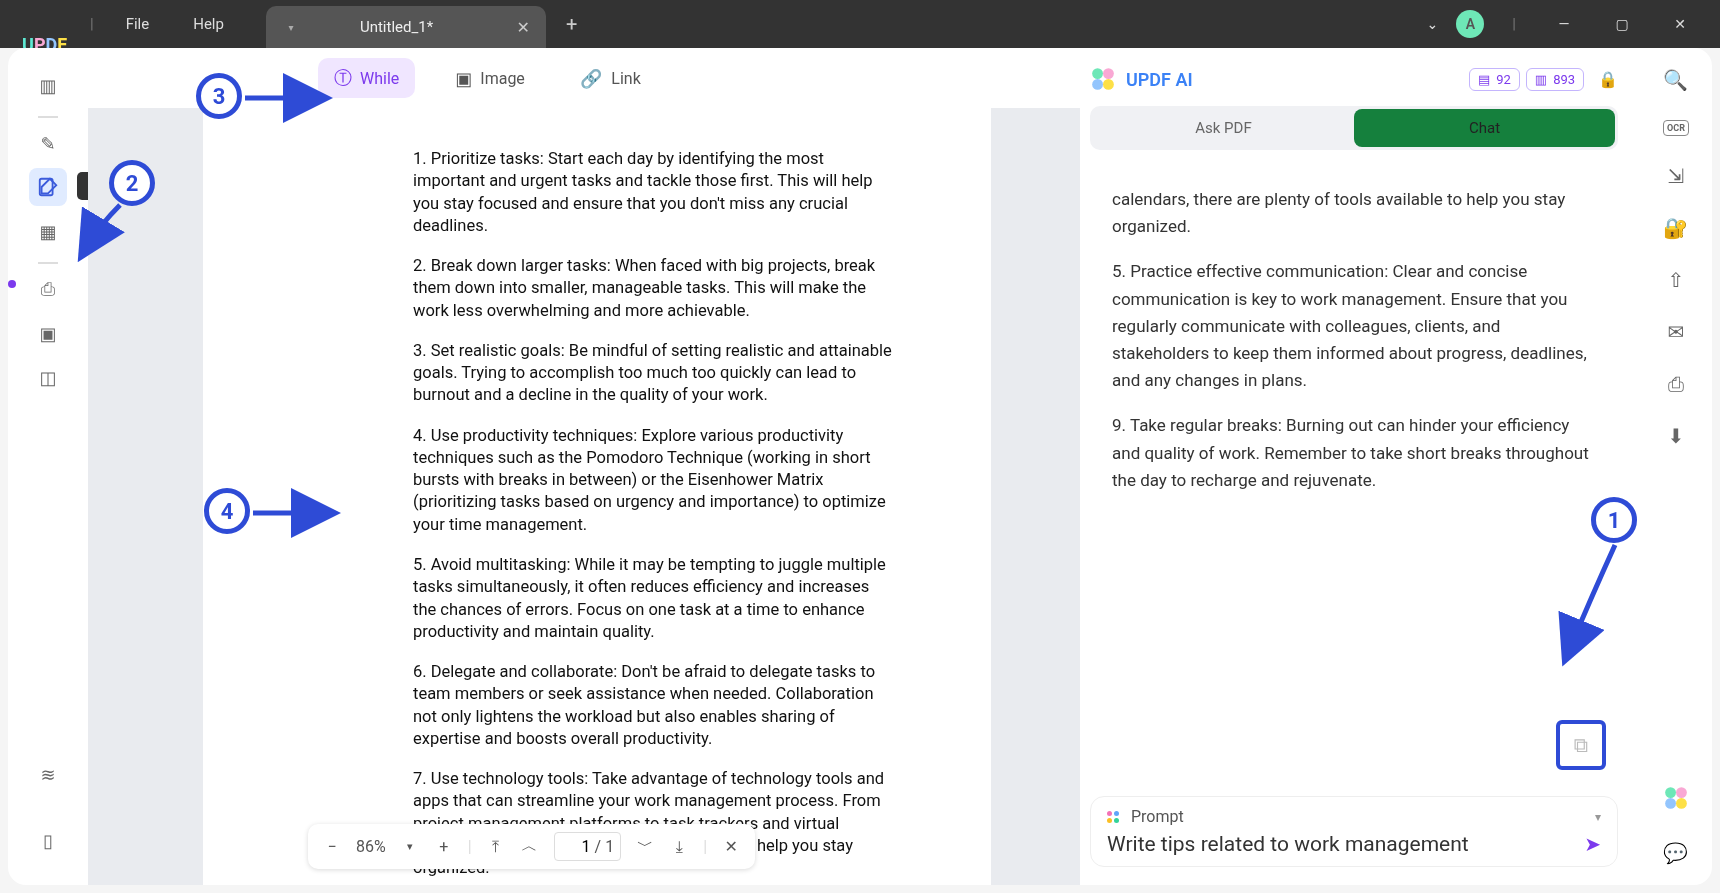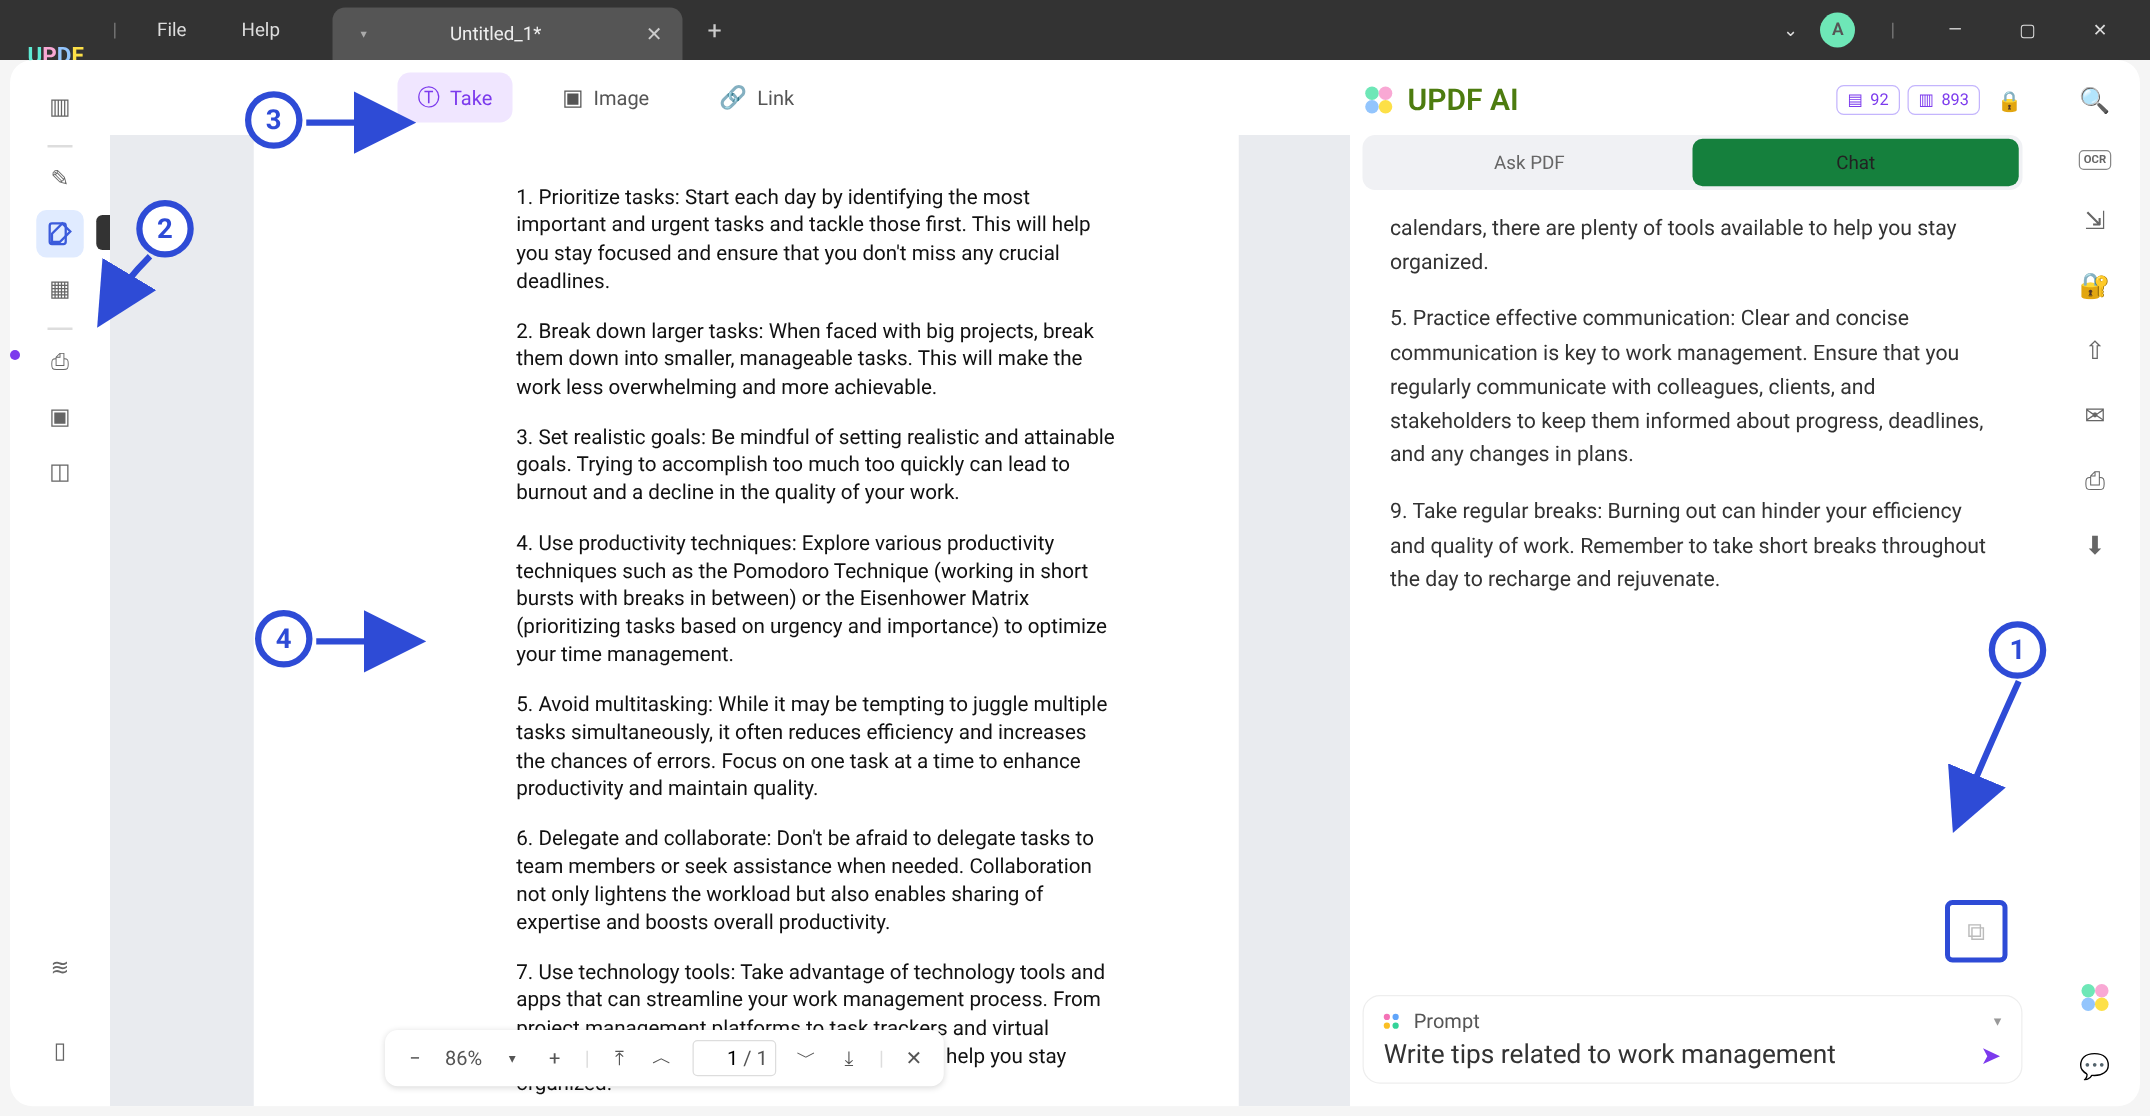--- a/index.html
+++ b/index.html
@@ -47,25 +47,25 @@
 .tt-ico{font-size:18px}
 
 
 .page-area{flex:1;background:#e9ebef;padding:0;position:relative;overflow:hidden}
 .page{background:#fff;width:788px;margin:0 0 0 115px;padding:40px 40px 40px 210px;height:100%;overflow:hidden}
 .page p{font-size:16.5px;line-height:1.35;color:#111;margin-bottom:18px;max-width:480px}
 
 
 .ai-panel{width:560px;display:flex;flex-direction:column;padding:18px 22px 18px 10px}
 .ai-head{display:flex;align-items:center;gap:10px;margin-bottom:14px}
-.ai-title{font-size:24px;font-weight:600;color:#4d7c0f}
+.ai-title{font-size:18px;font-weight:600;color:#3b82f6}
 .badges{margin-left:auto;display:flex;gap:6px;align-items:center}
 .badge{border:1px solid #c4b5fd;border-radius:6px;padding:3px 8px;font-size:13px;color:#7c3aed;display:flex;gap:6px;align-items:center}
 .lock{color:#aaa;font-size:16px;margin-left:8px}
-.ai-tabs{display:flex;background:#f0f1f4;border-radius:10px;padding:3px;margin-bottom:6px}
+.ai-tabs{display:flex;background:#f0f1f4;border-radius:10px;padding:3px;margin-bottom:24px}
 .ai-tab{flex:1;text-align:center;padding:10px;border-radius:8px;font-size:15px;color:#666;cursor:pointer}
 .ai-tab.active{background:#15803d;color:#222}
 .ai-body{flex:1;background:#fff;border-radius:12px;padding:12px 22px;overflow-y:auto;font-size:17px;line-height:1.6;color:#333;position:relative}
 .ai-body p{margin-bottom:18px}
 .copy-btn{position:absolute;right:12px;bottom:12px;width:50px;height:50px;border:4px solid #2e4bd6;background:#fff;display:flex;align-items:center;justify-content:center;border-radius:6px}
 .copy-btn .ci{color:#bbb;font-size:20px}
 
 .prompt-box{margin-top:14px;background:#fff;border:1px solid #eee;border-radius:14px;padding:10px 16px}
 .prompt-head{display:flex;align-items:center;gap:10px;font-size:16px;color:#555;margin-bottom:6px}
 .dots{display:inline-flex;flex-wrap:wrap;width:14px;gap:2px}
@@ -135,21 +135,21 @@
     <div class="ltb-bottom">
       <div class="ico">≋</div>
       <div class="ico">▯</div>
     </div>
   </div>
 
   <div class="center">
     <div class="top-toolbar">
       <div class="tt-btn active">
         <span class="tt-ico">Ⓣ</span>
-        <span>Take</span>
+        <span>While</span>
       </div>
       <div class="tt-btn">
         <span class="tt-ico">▣</span>
         <span>Image</span>
       </div>
       <div class="tt-btn">
         <span class="tt-ico">🔗</span>
         <span>Link</span>
       </div>
     </div>

